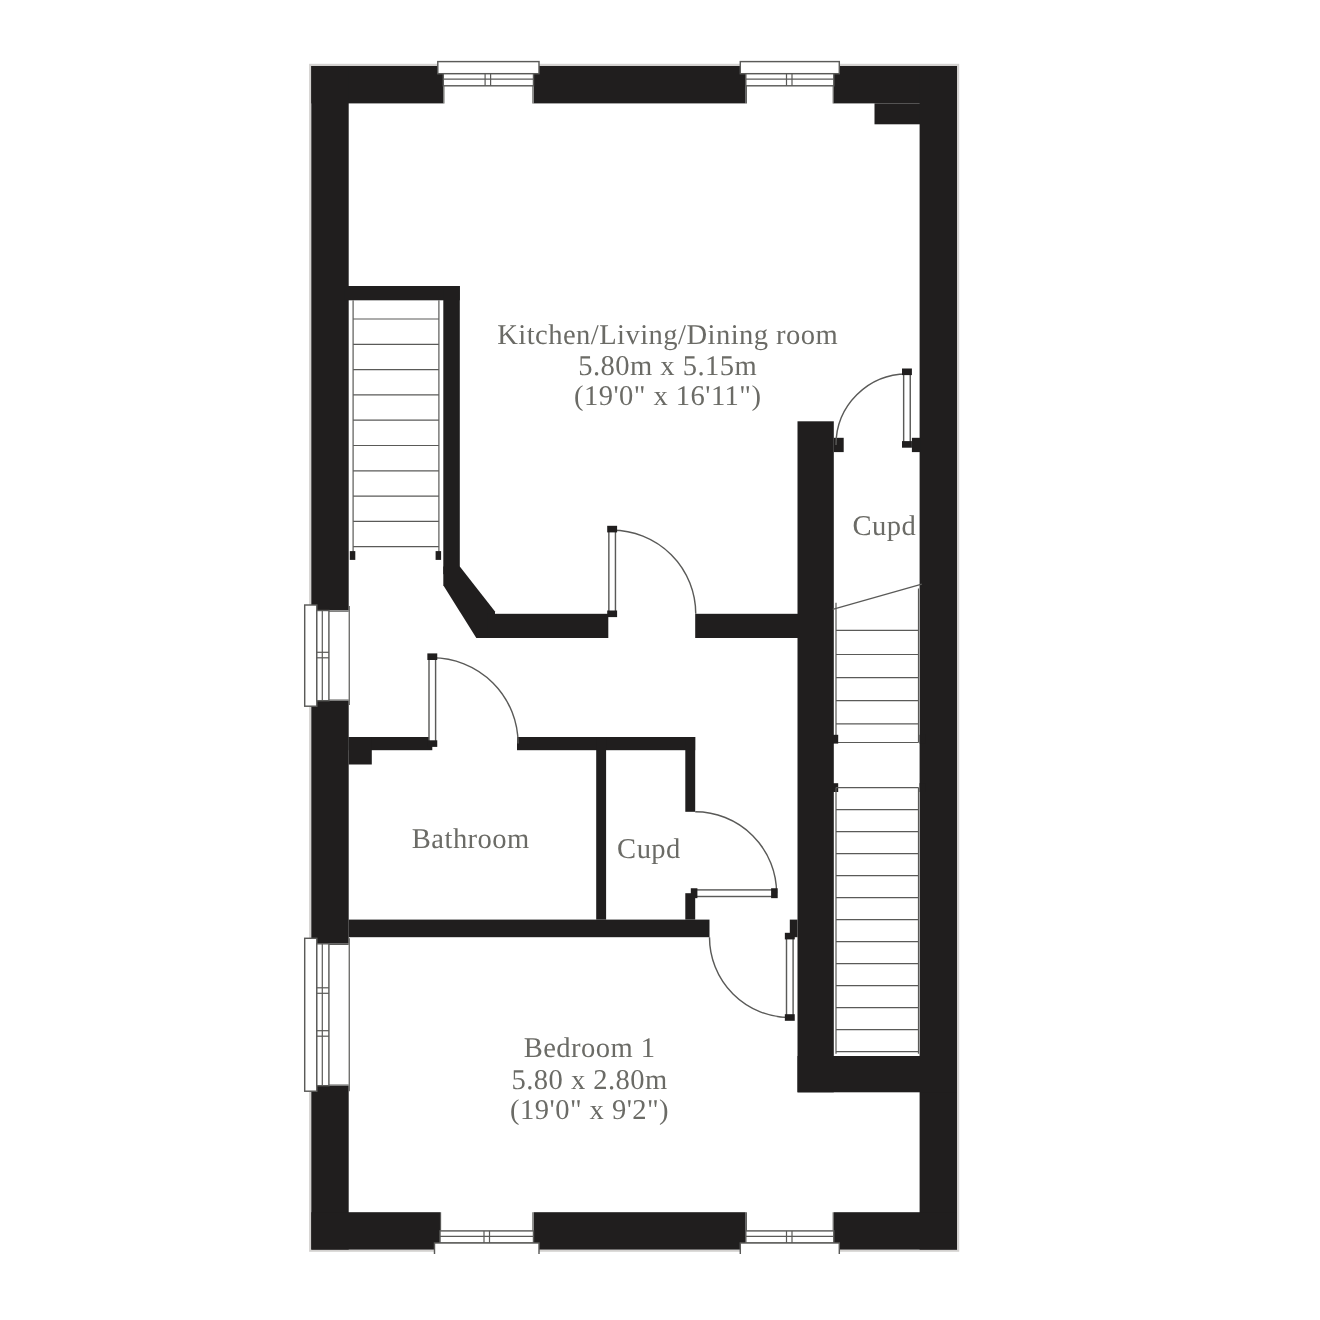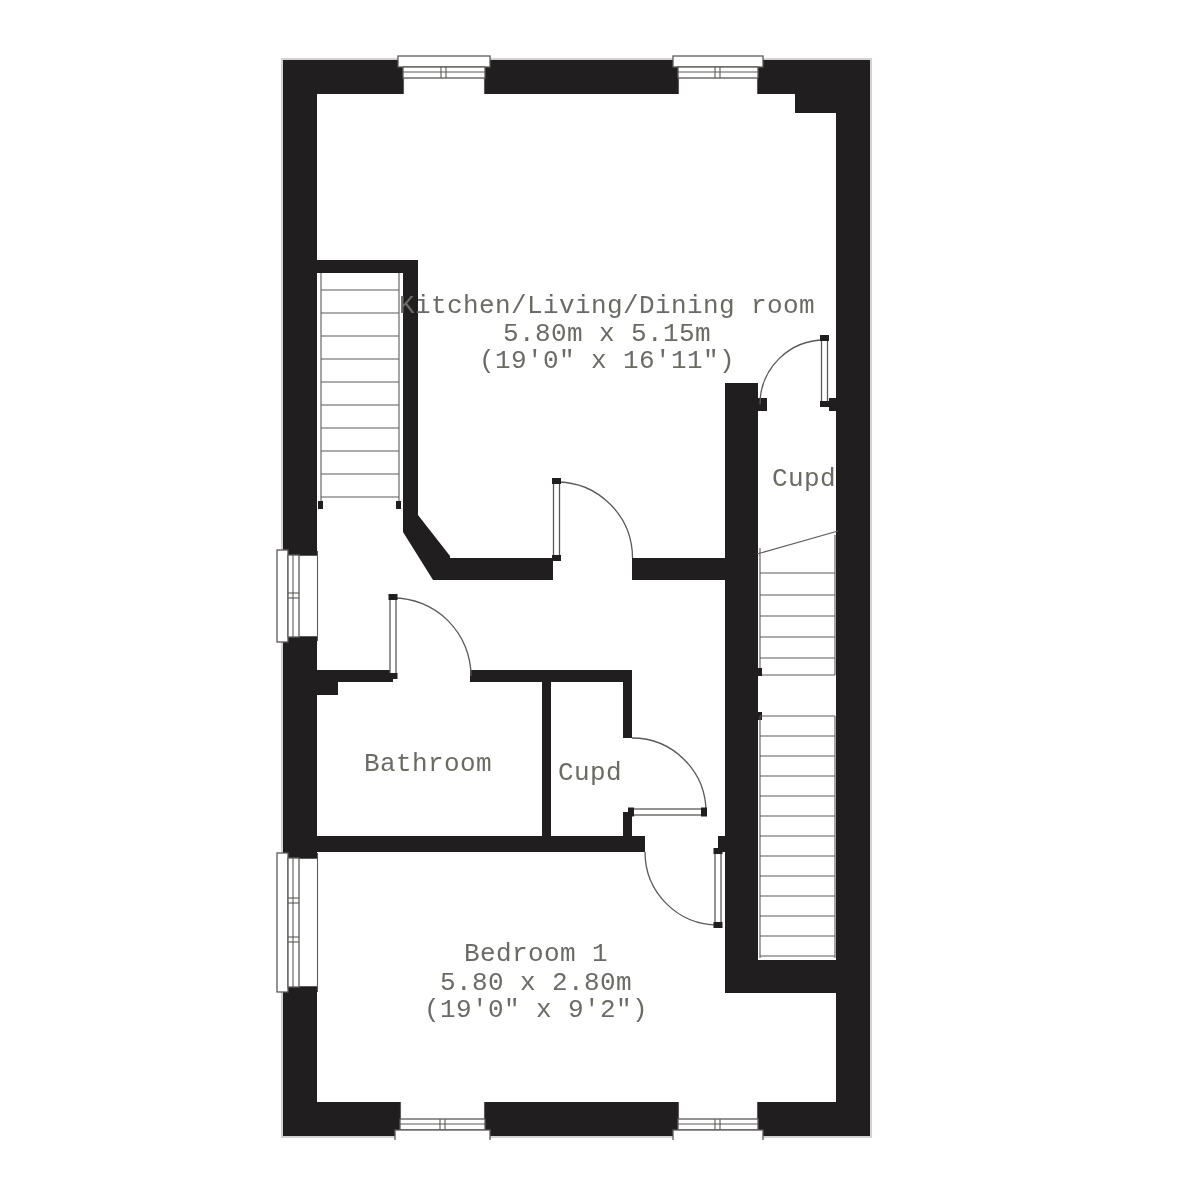--- a/index.html
+++ b/index.html
@@ -1,19 +1,19 @@
 <!DOCTYPE html>
 <html style="--wall: #201e1e; --line: #5a5a58; --text: #6b6b66; --bg: #ffffff;"><head>
 <meta charset="utf-8">
 <style>
   html,body{margin:0;padding:0;background:#fff;}
   .plan-canvas{
     width:1200px;height:1140px;position:relative;
     background:var(--bg,#fff);
-    font-family:Liberation Mono, monospace;
+    font-family:Liberation Serif, serif;
   }
   svg{display:block;}
   .wall{fill:var(--wall,#201e1e);stroke:none;}
   .thinline{stroke:var(--line,#5a5a58);stroke-width:1.3;fill:none;}
   .hairline{stroke:var(--line,#5a5a58);stroke-width:1.1;fill:none;}
   .white-fill{fill:#ffffff;stroke:none;}
   .frame{fill:#ffffff;stroke:var(--line,#5a5a58);stroke-width:1.3;}
   .leaf{fill:#ffffff;stroke:var(--line,#5a5a58);stroke-width:1.3;}
   .cap{fill:var(--wall,#201e1e);}
   .outerline{fill:none;stroke:#d4d2d0;stroke-width:2;}

